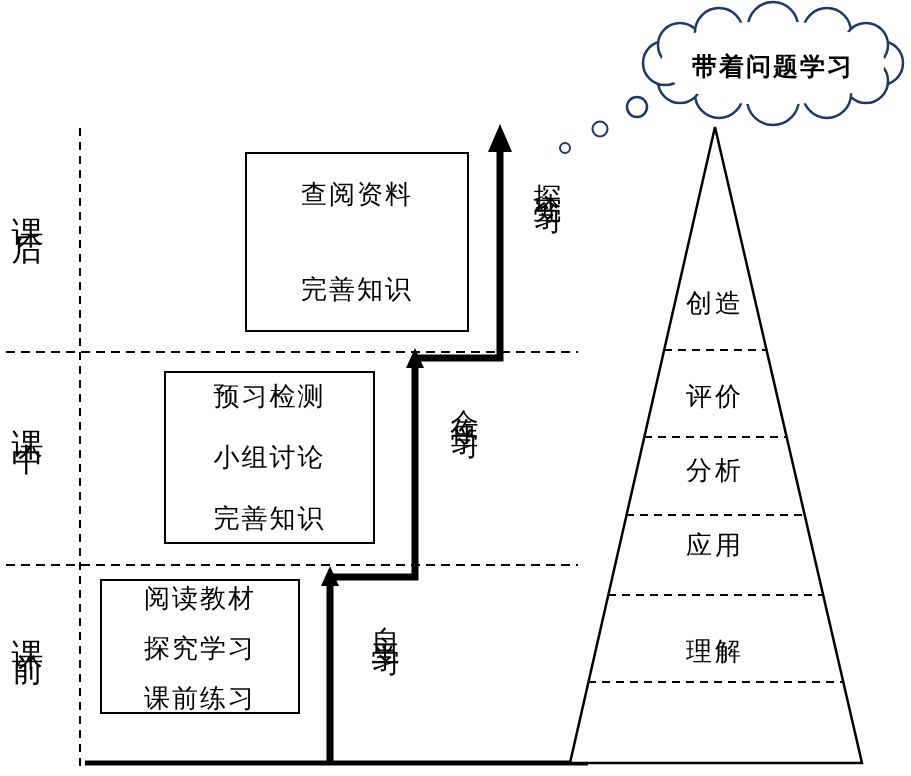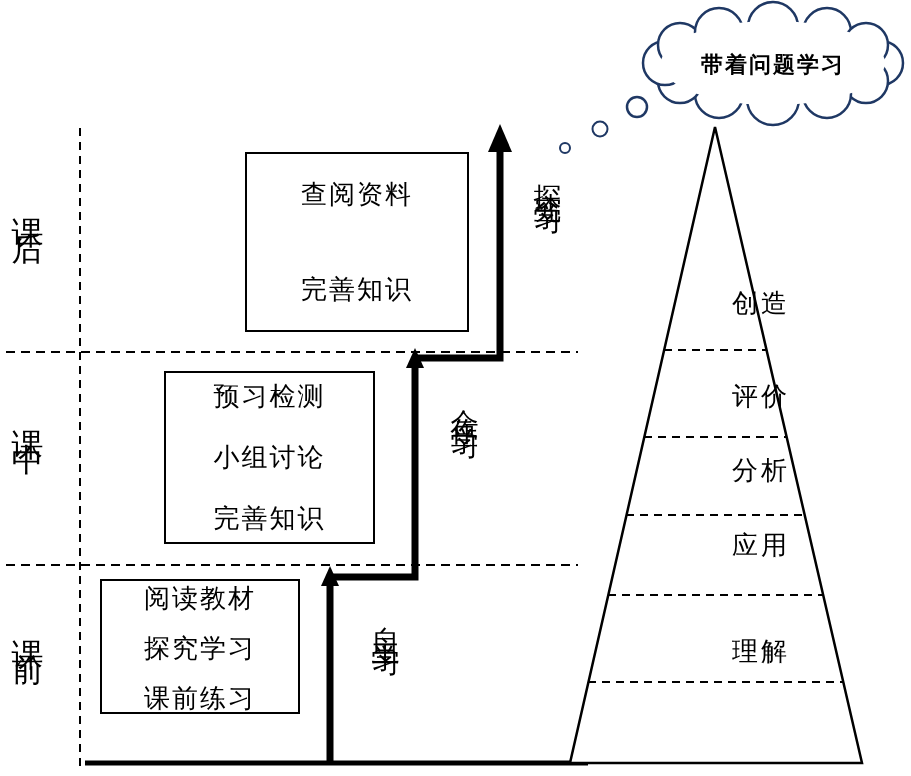--- a/index.html
+++ b/index.html
@@ -52,32 +52,32 @@
     text-orientation:upright;
     font-size:28px;
     letter-spacing:9px;
     line-height:32px;
   }
 
   .pyramid-label {
     position:absolute;
     left:640px;
     width:150px;
-    text-align:right;
+    text-align:center;
     font-size:26px;
     letter-spacing:3px;
   }
 
   .cloud-text {
     position:absolute;
     left:661px;
     top:50px;
     width:224px;
     text-align:center;
-    font-size:22px;
+    font-size:25px;
     font-weight:bold;
     letter-spacing:2px;
     font-family:"Liberation Sans", sans-serif;
   }
 </style>
 </head>
 <body>
 
 <div id="canvas">
 

